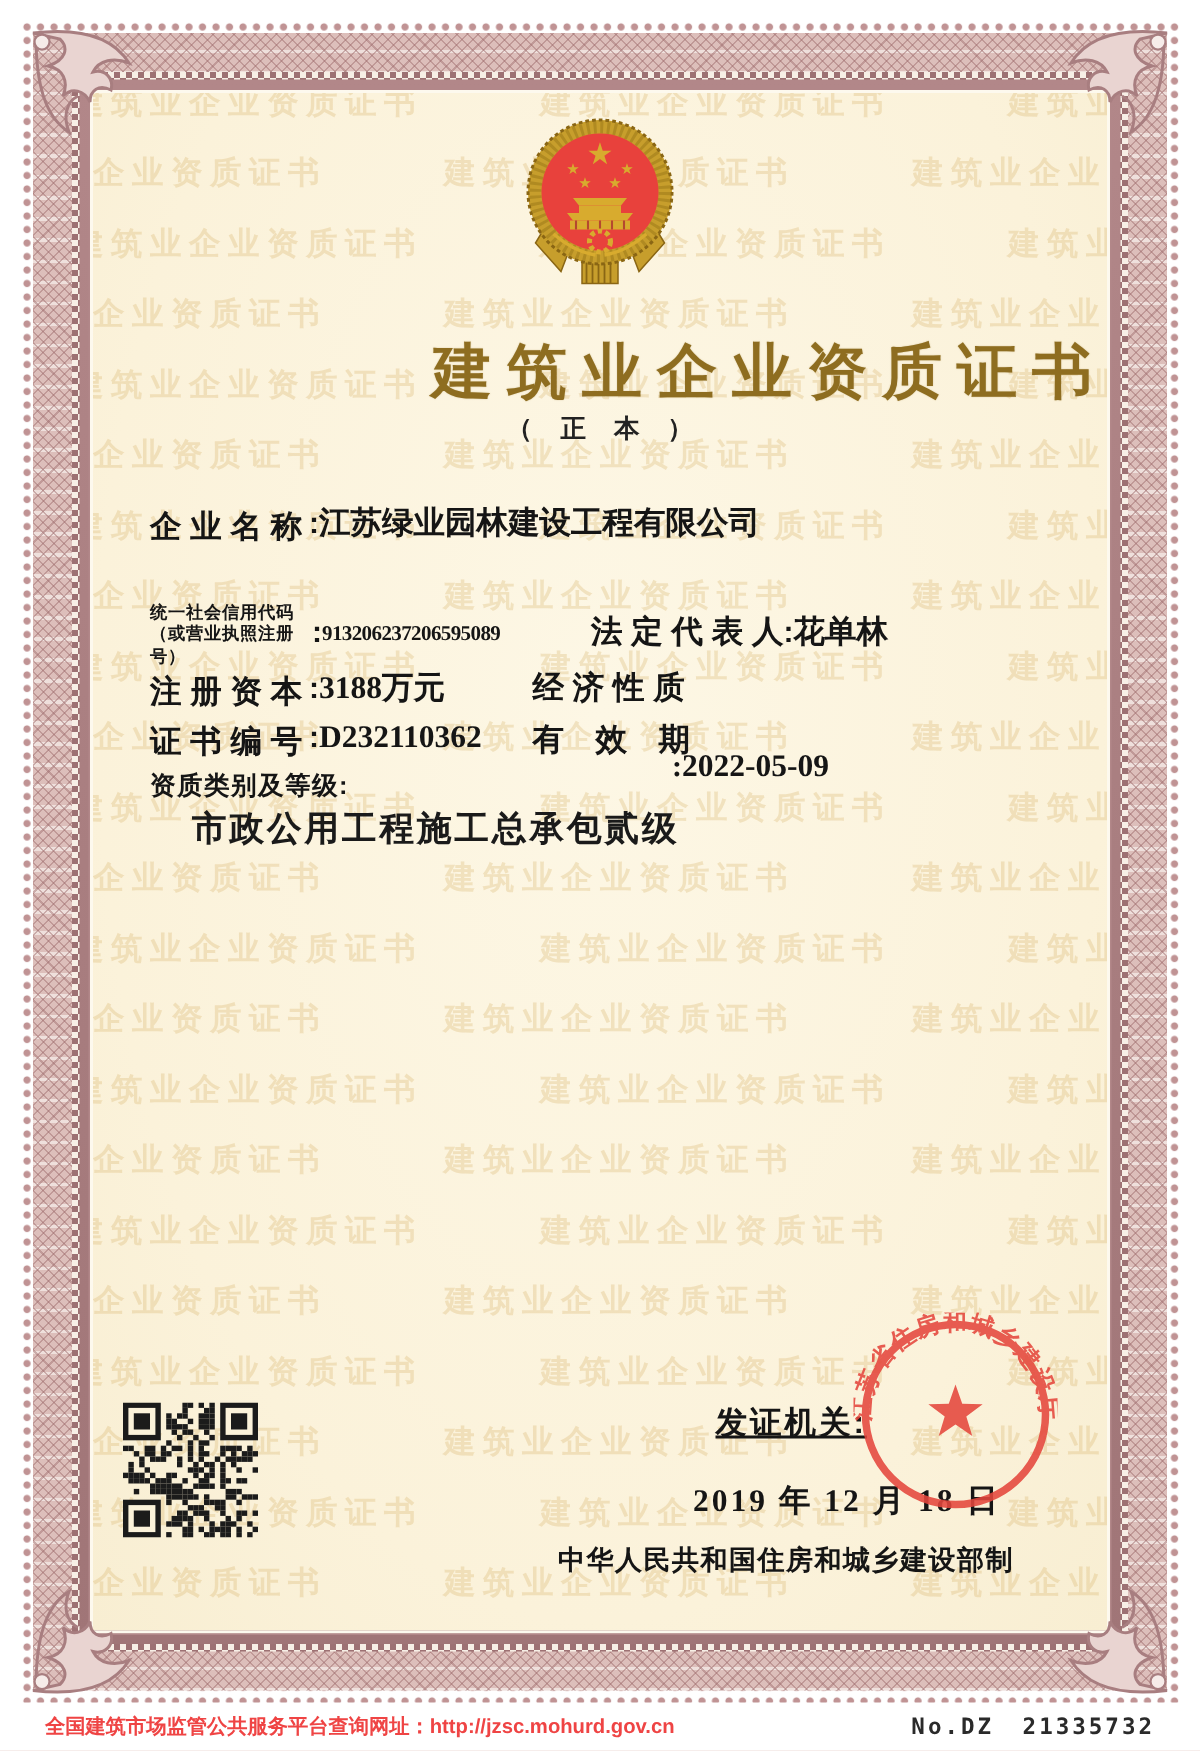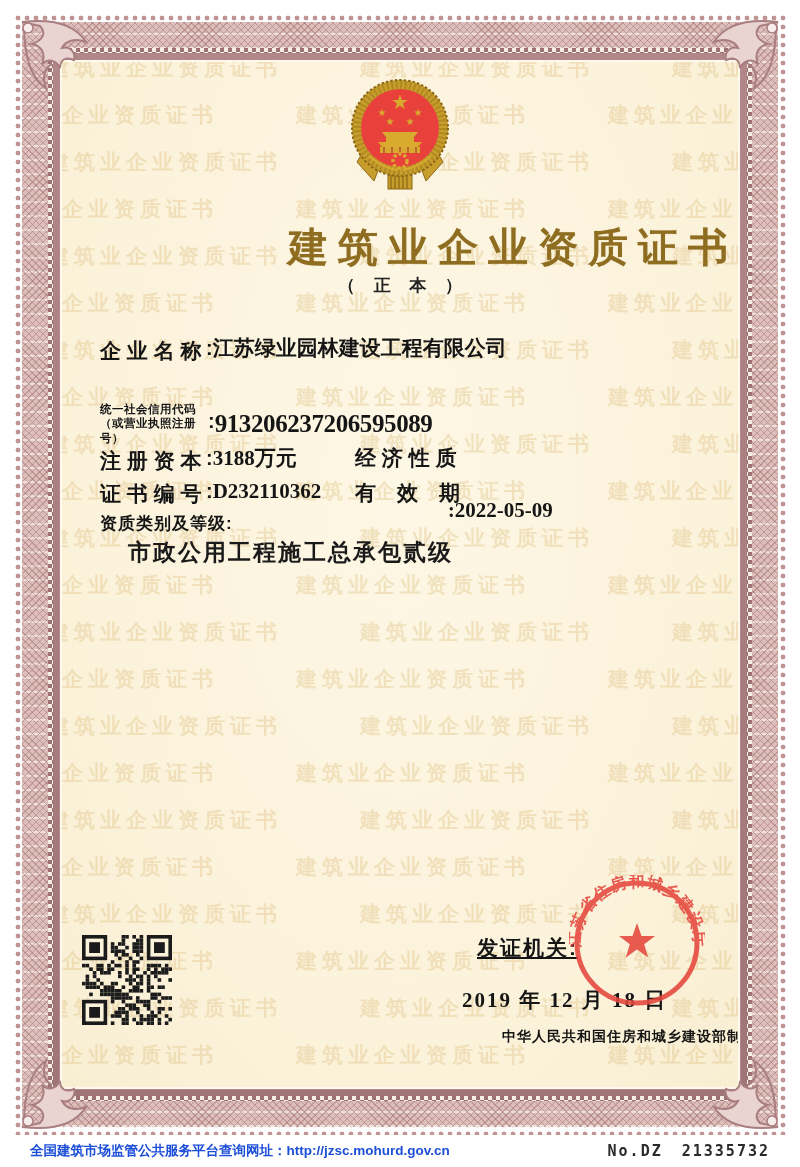--- a/index.html
+++ b/index.html
@@ -78,39 +78,39 @@
   .colon { font-weight:800; font-size:20px; }
   .val  { font-family:"Liberation Serif", serif; font-size:21px; font-weight:600; }
   .val2 { position:absolute; font-family:"Liberation Serif", serif; font-size:21px; font-weight:600; }
   .row-name    { top:272px; }
   .row-address { top:310px; }
   .row-credit  { top:340px; height:36px; }
   .row-capreg  { top:382px; }
   .row-cert    { top:417px; }
   .smalllbl { display:inline-block; width:108px; vertical-align:middle;
               font-size:11.5px; font-weight:800; line-height:1.25; letter-spacing:.5px; }
-  .creditnum { font-family:"Liberation Serif", serif; font-size:25px; font-weight:700; letter-spacing:-0.4px; vertical-align:middle; }
+  .creditnum { font-family:"Liberation Serif", serif; font-size:14px; font-weight:700; letter-spacing:-0.4px; vertical-align:middle; }
   .credit-legal { position:absolute; left:294px; top:5px; }
   .cat-label { position:absolute; left:38px; top:450px; font-size:17px; font-weight:800; color:#151515; letter-spacing:1px;text-align:right; }
   .cat-value { position:absolute; left:66px; top:475px; font-family:"Liberation Serif", serif;
                font-size:23px; font-weight:600; color:#1a1a1a; letter-spacing:2px; }
 
   
   .qr { position:absolute; left:20px; top:873px; width:90px; height:90px; }
   .authority { position:absolute; left:415px; top:872px; font-size:21px; font-weight:800; color:#151515; letter-spacing:2px;text-decoration:underline; }
   .seal { position:absolute; left:507px; top:813px; width:136px; height:136px; opacity:.88; z-index:4; }
   .issue-date { position:absolute; left:400px; top:924px; width:280px; text-align:left;
                 font-size:21px; font-weight:700; color:#151515; font-family:"Liberation Serif", serif; letter-spacing:2px; }
-  .made-by { position:absolute; left:310px; top:966px; width:370px; text-align:right;
-             font-size:14px; font-weight:800; color:#151515; letter-spacing:1px; }
+  .made-by { position:absolute; left:310px; top:966px; width:370px; text-align:left;
+             font-size:18px; font-weight:800; color:#151515; letter-spacing:1px; }
 
   
   .footer { position:absolute; left:0; right:0; top:1137px; height:28px;
             display:flex; justify-content:space-between; align-items:center; padding:0 30px; }
-  .footer-url { font-size:13.5px; font-weight:700; color:#1d4ed8; }
+  .footer-url { font-size:13.5px; font-weight:700; color:#ef4444; }
   .footer-no  { font-size:15px; font-weight:600; color:#2a2a2a; letter-spacing:2px; word-spacing:8px;
                 font-family:"DejaVu Sans Mono", monospace; }
 </style>
 </head>
 <body>
 
 <div class="page">
 
   <div class="frame">
     <div class="band-hatch">
@@ -172,20 +172,23 @@
             <div class="row row-name">
               <span class="lbl">企 业 名 称</span><span class="colon">:</span><span class="val">江苏绿业园林建设工程有限公司</span>
             </div>
 
 
             <div class="row row-credit">
               <span class="smalllbl">
                 <span>统一社会信用代码</span><br>
                 <span>（或营业执照注册号）</span>
               </span><span class="colon">:</span><span class="creditnum">913206237206595089</span>
+              <span class="credit-legal">
+                <span style="font-weight:800; font-size:21px;">法 定 代 表 人</span><span class="colon">:</span><span class="val">花单林</span>
+              </span>
             </div>
 
             <div class="row row-capreg">
               <span class="lbl">注 册 资 本</span><span class="colon">:</span><span class="val">3188万元</span>
               <span class="lbl2">经 济 性 质</span>
             </div>
 
             <div class="row row-cert">
               <span class="lbl">证 书 编 号</span><span class="colon">:</span><span class="val">D232110362</span>
               <span class="lbl2">有　效　期</span>

